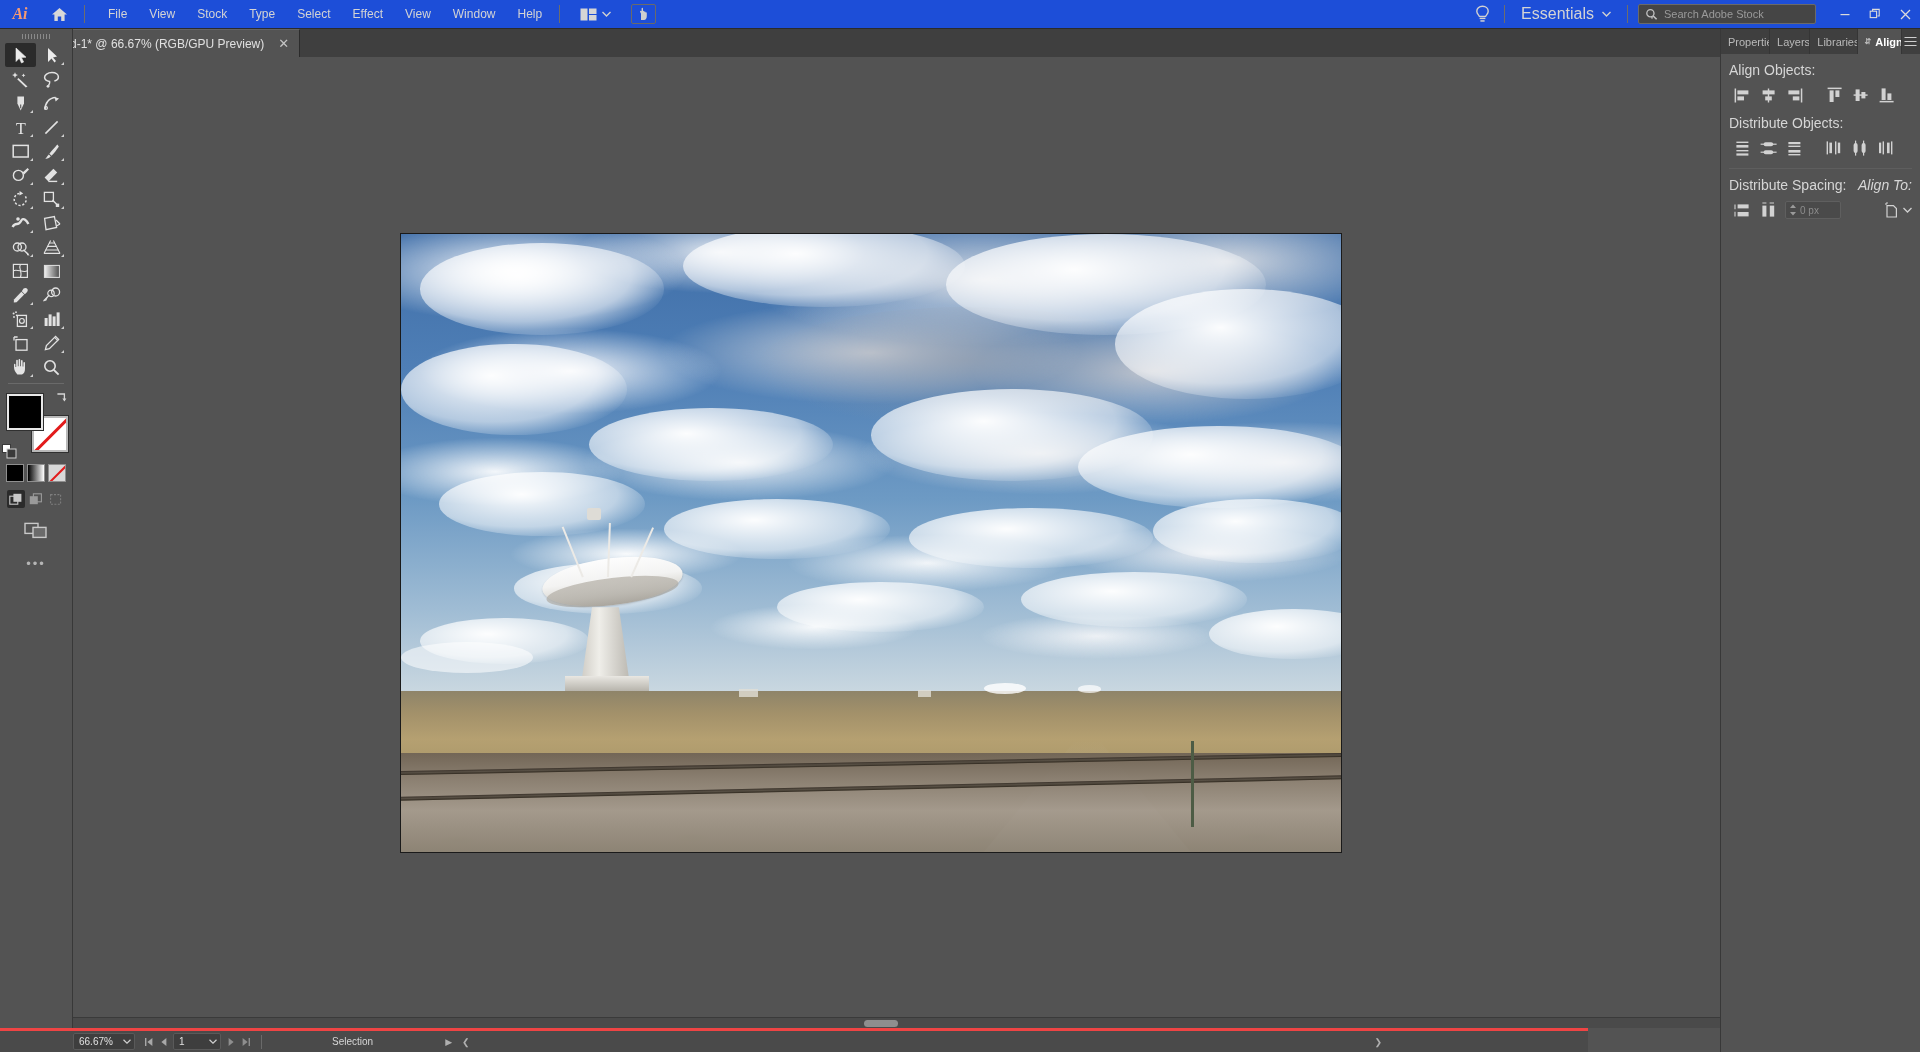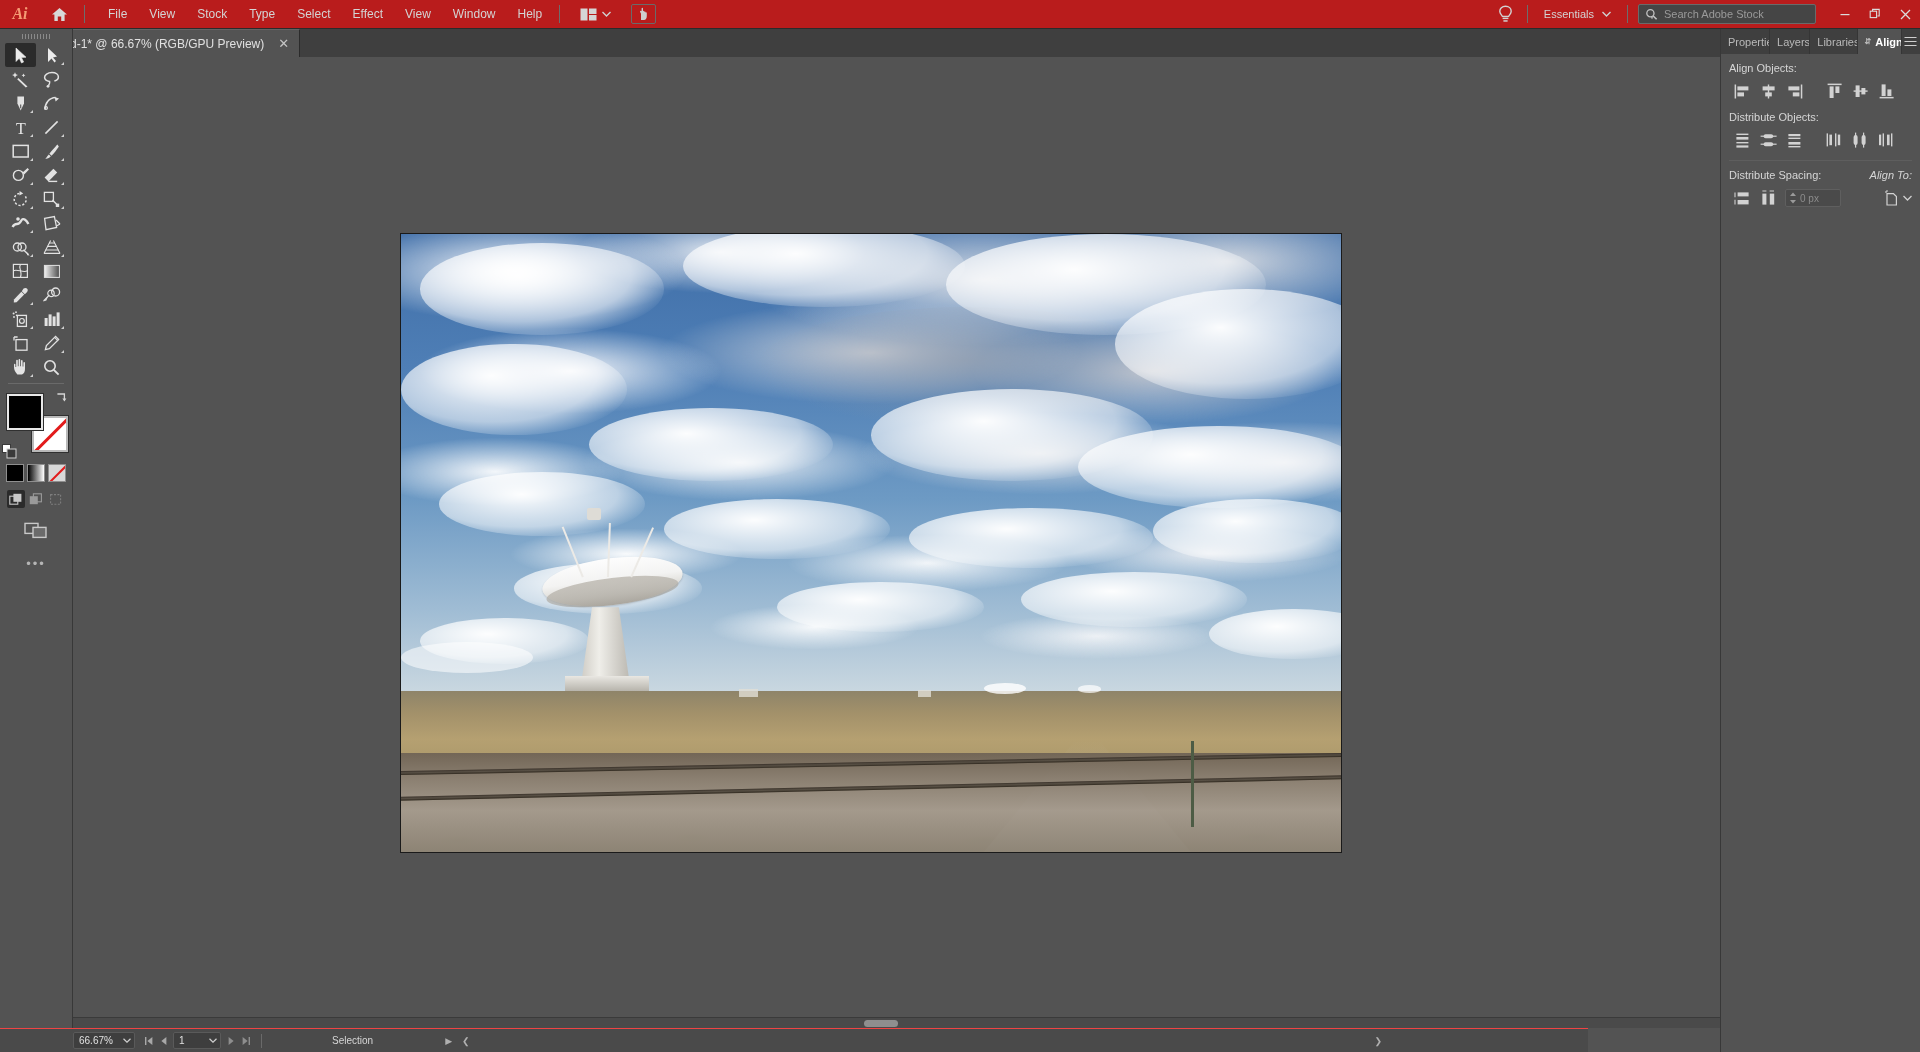--- a/index.html
+++ b/index.html
@@ -9,21 +9,21 @@
     font-family: "Liberation Sans", sans-serif;
     overflow: hidden;
     color: #d0d0d0;
     -webkit-font-smoothing: antialiased;
   }
   .app { position: relative; width: 1920px; height: 1052px; }
 
   
   .menubar {
     position: absolute; left: 0; top: 0; width: 1920px; height: 29px;
-    background: #b91c1c;
+    background: #1d4ed8;
     display: flex; align-items: center;
     border-bottom: 1px solid #2b2b2b;
   }
   .ai-logo {
     width: 40px; height: 29px; display: flex; align-items: center; justify-content: center;
     color: #f59b74; font-size: 16px; font-weight: bold; font-style: italic;
     font-family: "Liberation Serif", serif;
   }
   .home-btn {
     width: 38px; height: 29px; display: flex; align-items: center; justify-content: center;
@@ -32,21 +32,21 @@
   .menu-items { display: flex; align-items: center; margin-left: 6px; }
   .menu-item {
     font-size: 12px; color: #d4d4d4; padding: 4px 11px; cursor: default; white-space: nowrap;
   }
   .arrange-btn { display: flex; align-items: center; gap: 5px; padding: 3px 6px; margin-left: 8px; }
   .doc-btn { margin-left: 14px; padding: 2px 4px; border: 1px solid #6a6a6a; border-radius: 2px; display:flex; align-items:center; }
   .spacer { flex: 1; }
   .bulb { margin-right: 8px; display:flex; align-items:center; }
   .essentials {
     display: flex; align-items: center; gap: 8px;
-    font-size: 11px; color: #d4d4d4; padding: 4px 10px; white-space: nowrap;
+    font-size: 16px; color: #d4d4d4; padding: 4px 10px; white-space: nowrap;
   }
   .search-box {
     display: flex; align-items: center; gap: 6px;
     background: #454545; border: 1px solid #6a6a6a; border-radius: 2px;
     height: 20px; width: 178px; padding: 0 6px; margin-left: 4px;
   }
   .search-box .ph { font-size: 11px; color: #9a9a9a; white-space: nowrap; }
   .wincontrols { display: flex; align-items: center; margin-left: 14px; }
   .winbtn { width: 30px; height: 29px; display: flex; align-items: center; justify-content: center; color: #d0d0d0; }
 
@@ -289,21 +289,21 @@
     display: flex; align-items: stretch; height: 25px; background: #3f3f3f;
   }
   .ptab {
     display: flex; align-items: center; padding: 0 7px; font-size: 11px; color: #b9b9b9;
     border-right: 1px solid #353535; white-space: nowrap; overflow: hidden;
   }
   .ptab.active { background: #535353; color: #fff; font-weight: bold; }
   .ptab .grip { margin-right: 4px; font-size: 8px; color: #bdbdbd; }
   .ptab-menu { margin-left: auto; width: 24px; display: flex; align-items: center; justify-content: center; }
   .panel-body { padding: 8px 8px 0 8px; }
-  .sect-label { font-size: 11px; color: #d6d6d6; margin-bottom: 7px; }
+  .sect-label { font-size: 14px; color: #d6d6d6; margin-bottom: 7px; }
   .icon-row { display: flex; align-items: center; margin-bottom: 10px; }
   .align-btn {
     width: 26px; height: 20px; display: flex; align-items: center; justify-content: center;
     border-radius: 2px;
   }
   .gap-mid { width: 14px; }
   .panel-divider { height: 1px; background: #474747; border-bottom: 1px solid #5e5e5e; margin: 2px 0 8px 0; }
   .ds-row { display: flex; align-items: center; }
   .ds-left { display: flex; align-items: center; }
   .num-field {
@@ -312,21 +312,21 @@
     padding: 0 3px;
   }
   .num-field .v { font-size: 10px; color: #8c8c8c; }
   .alignto { margin-left: auto; font-style: italic; }
   .alignto-btn { display: flex; align-items: center; gap: 3px; }
 
   
   .statusbar {
     position: absolute; left: 0; bottom: 0; width: 1588px; height: 24px;
     background: #4a4a4a; display: flex; align-items: center;
-    border-top: 1px solid #ef4444;
+    border-top: 3px solid #ef4444;
   }
   .sb-gap { width: 73px; }
   .zoom-field {
     display: flex; align-items: center; height: 17px; background: #3e3e3e;
     border: 1px solid #5a5a5a; border-radius: 2px; width: 62px; padding-left: 5px;
   }
   .zoom-field .v { font-size: 10px; color: #e0e0e0; }
   .dd-arrow { margin-left: auto; width: 14px; display:flex; align-items:center; justify-content:center; }
   .nav-btns { display: flex; align-items: center; margin-left: 6px; }
   .nav-btn { width: 15px; height: 17px; display: flex; align-items: center; justify-content: center; color: #a8a8a8; }

